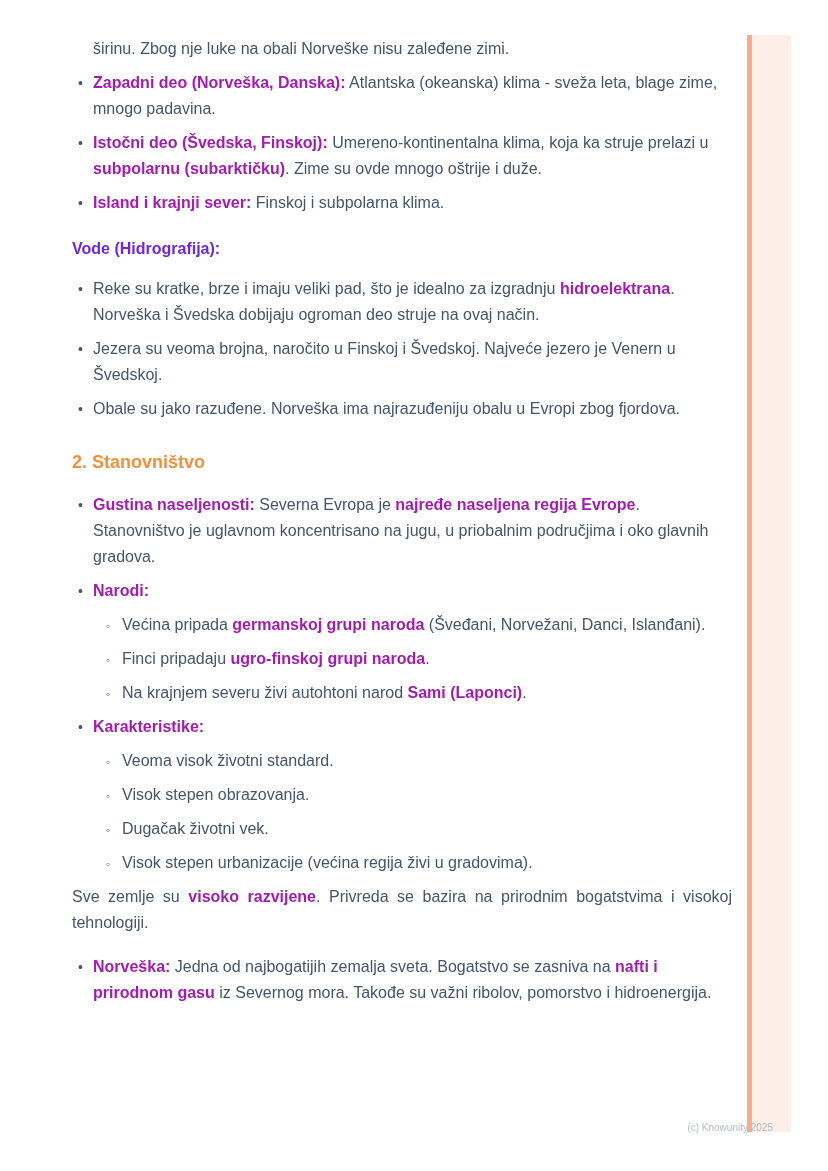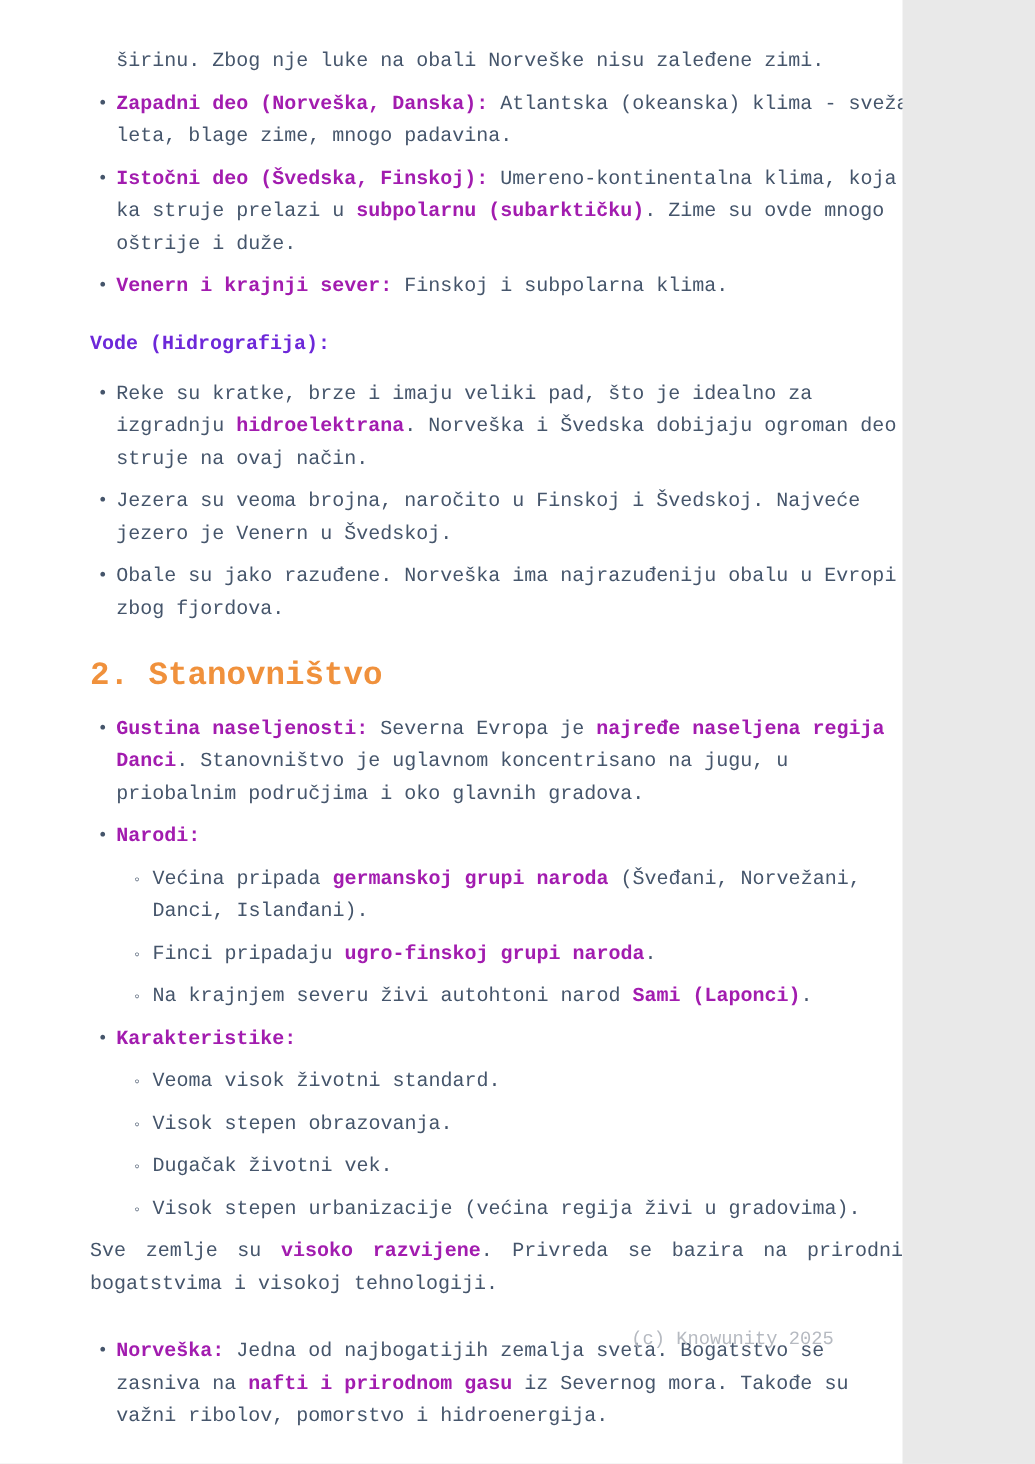--- a/index.html
+++ b/index.html
@@ -1,66 +1,65 @@
 <!DOCTYPE html>
 <html><head>
 <meta charset="utf-8">
 <style>
   html,body{margin:0;padding:0;background:#e9e9e9;}
   .page{
     position:relative;
-    width:688px;height:1171px;
+    width:828px;height:1171px;
     background:#ffffff;
     overflow:hidden;
-    font-family:Liberation Mono, monospace;
+    font-family:Liberation Sans, sans-serif;
     color:#45556b;
     font-size:16px;
     line-height:26px;
-    padding-left:34px;
   }
   .stripe{
     position:absolute;
     left:747px;top:35px;
     width:39px;height:1097px;
     background:#fdeee7;
     border-left:5px solid #f2ae8f;
   }
   .content{
     position:absolute;
     left:72px;top:36px;
     width:660px;
   }
   p{margin:0 0 8px 0;}
   .cont{padding-left:21px;}
-  .just{text-align:justify;margin-bottom:28px;}
+  .just{text-align:justify;margin-bottom:18px;}
   .sub{
     font-weight:bold;color:#6d28d9;
     margin:20px 0 14px 0;
   }
   h2{
-    font-size:26px;line-height:28px;
+    font-size:18px;line-height:28px;
     color:#f0913c;
     margin:26px 0 16px 0;
     font-weight:bold;
   }
   ul{list-style:none;margin:0;padding:0;}
   li{position:relative;padding-left:21px;margin-bottom:8px;}
   ul.nested{margin-top:8px;margin-bottom:2px;}
   ul.nested li{padding-left:29px;}
   .m{
     position:absolute;left:6px;top:0;
     color:#45556b;
   }
   .m.l1{font-size:14px;}
   ul.nested .m{left:13px;font-size:12px;top:1px;}
   .b{font-weight:bold;color:#a21caf;}
   .footer{
     position:absolute;
-    top:1066px;right:55px;
-    font-size:15px;line-height:12px;
+    top:1122px;right:55px;
+    font-size:10px;line-height:12px;
     color:#b6bac1;
   }
 </style>
 </head>
 <body>
 
 <div class="page">
 
   <div class="stripe"></div>
 
@@ -72,21 +71,21 @@
       <li>
         <span class="m l1">•</span>
         <span><span class="b">Zapadni deo (Norveška, Danska):</span><span> Atlantska (okeanska) klima - sveža leta, blage zime, mnogo padavina.</span></span>
       </li>
       <li>
         <span class="m l1">•</span>
         <span><span class="b">Istočni deo (Švedska, Finskoj):</span><span> Umereno-kontinentalna klima, koja ka struje prelazi u </span><span class="b">subpolarnu (subarktičku)</span><span>. Zime su ovde mnogo oštrije i duže.</span></span>
       </li>
       <li>
         <span class="m l1">•</span>
-        <span><span class="b">Venern i krajnji sever:</span><span> Finskoj i subpolarna klima.</span></span>
+        <span><span class="b">Island i krajnji sever:</span><span> Finskoj i subpolarna klima.</span></span>
       </li>
     </ul>
 
     <p class="sub">Vode (Hidrografija):</p>
 
     <ul>
       <li>
         <span class="m l1">•</span>
         <span><span>Reke su kratke, brze i imaju veliki pad, što je idealno za izgradnju </span><span class="b">hidroelektrana</span><span>. Norveška i Švedska dobijaju ogroman deo struje na ovaj način.</span></span>
       </li>
@@ -98,21 +97,21 @@
         <span class="m l1">•</span>
         <span><span>Obale su jako razuđene. Norveška ima najrazuđeniju obalu u Evropi zbog fjordova.</span></span>
       </li>
     </ul>
 
     <h2>2. Stanovništvo</h2>
 
     <ul>
       <li>
         <span class="m l1">•</span>
-        <span><span class="b">Gustina naseljenosti:</span><span> Severna Evropa je </span><span class="b">najređe naseljena regija Danci</span><span>. Stanovništvo je uglavnom koncentrisano na jugu, u priobalnim područjima i oko glavnih gradova.</span></span>
+        <span><span class="b">Gustina naseljenosti:</span><span> Severna Evropa je </span><span class="b">najređe naseljena regija Evrope</span><span>. Stanovništvo je uglavnom koncentrisano na jugu, u priobalnim područjima i oko glavnih gradova.</span></span>
       </li>
       <li>
         <span class="m l1">•</span>
         <span><span class="b">Narodi:</span></span>
         <ul class="nested">
           <li>
             <span class="m">◦</span>
             <span><span>Većina pripada </span><span class="b">germanskoj grupi naroda</span><span> (Šveđani, Norvežani, Danci, Islanđani).</span></span>
           </li>
           <li>

